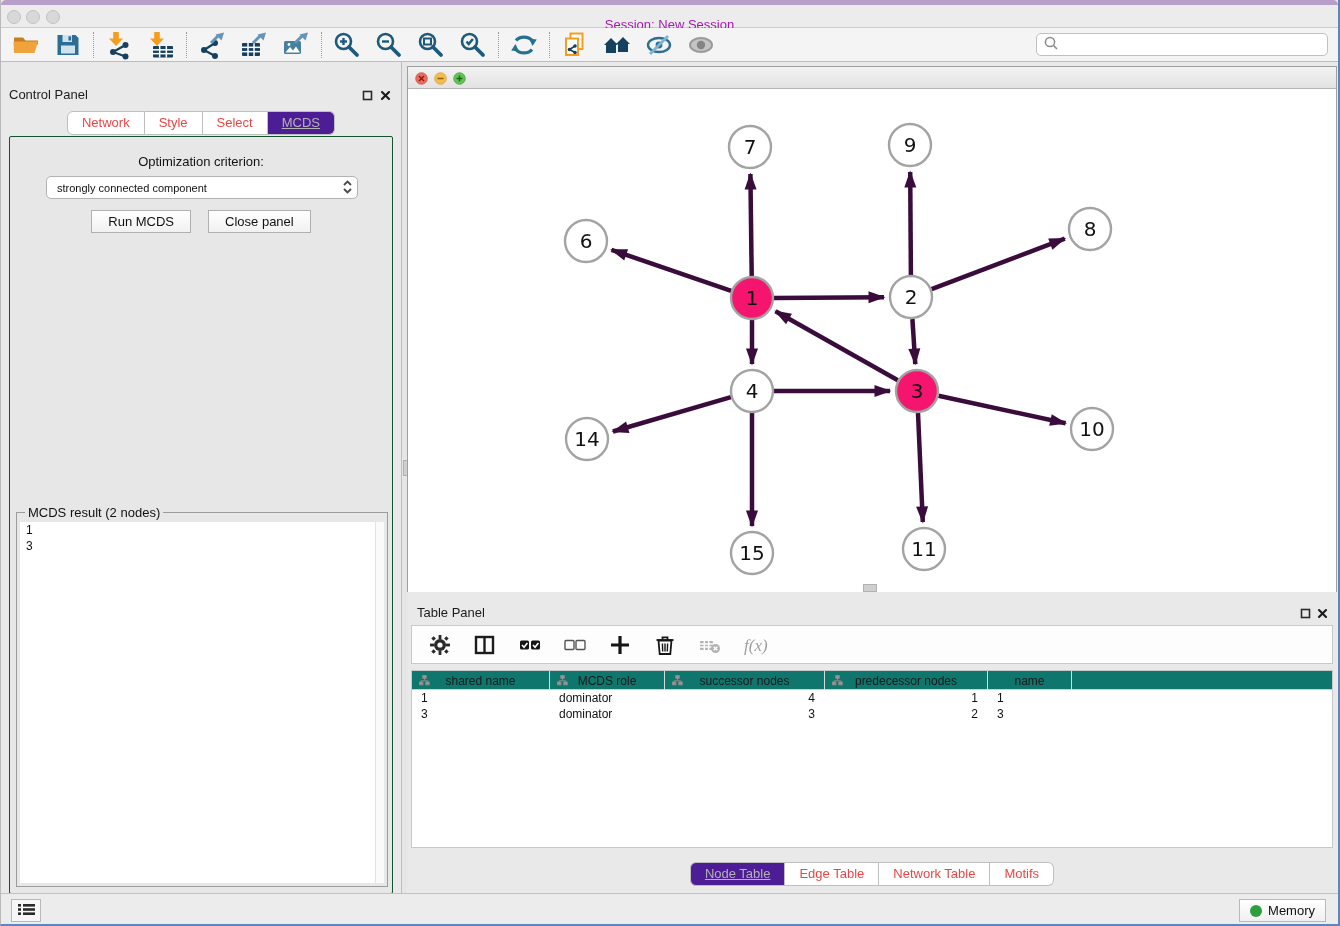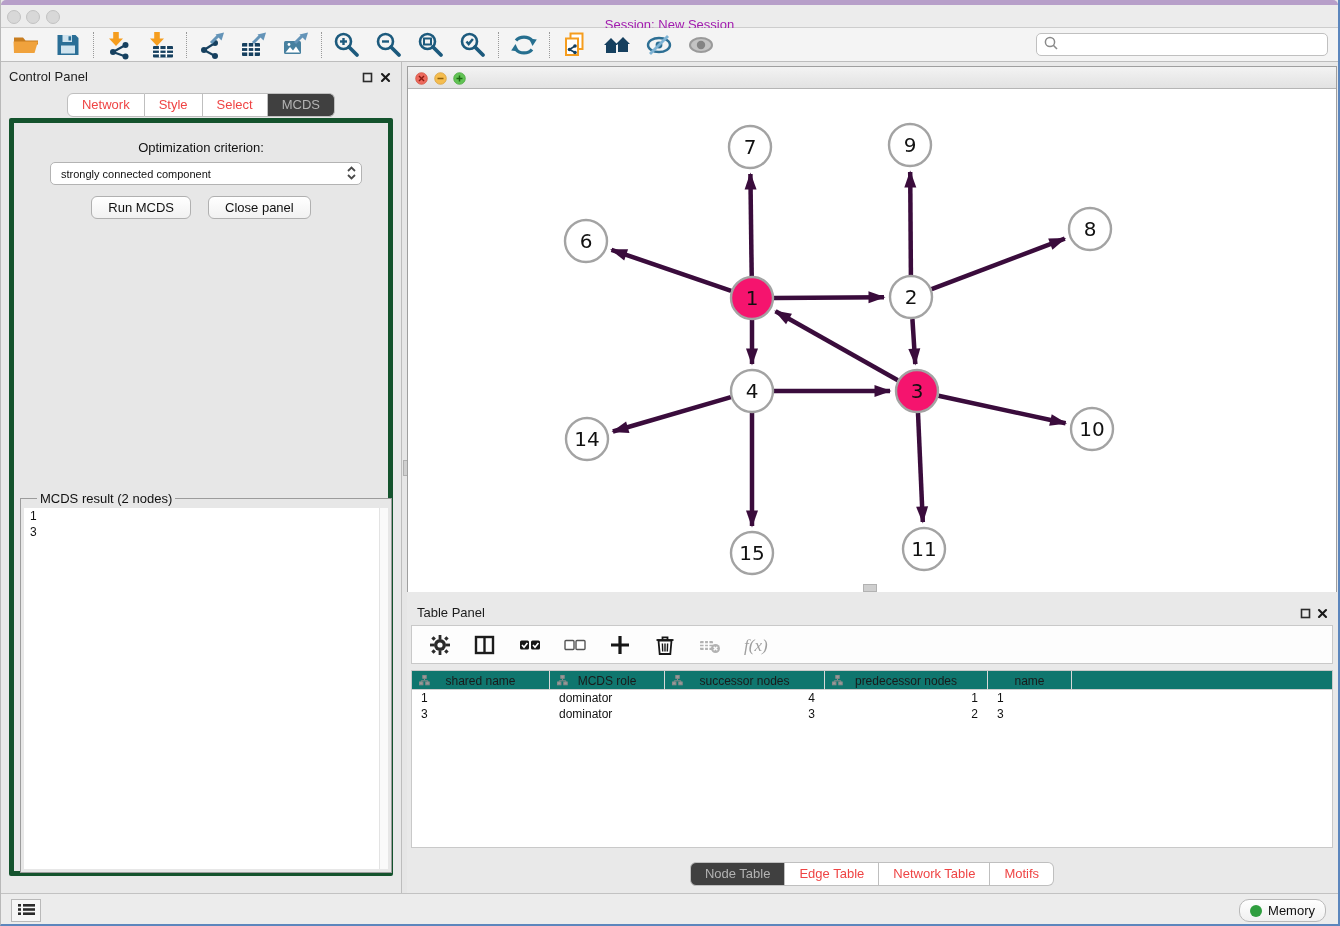--- a/index.html
+++ b/index.html
@@ -14,40 +14,40 @@
   .win-title { position:absolute; left:0; right:0; top:12px; text-align:center; font-size:13px; color:#a21caf; }
   .toolbar { position:absolute; left:0; top:28px; width:100%; height:34px; background:#f4f4f4; border-bottom:1px solid #bdbdbd;
              display:flex; align-items:center; }
   .tb-group { display:flex; align-items:center; gap:10px; padding:0 9px; }
   .tb-btn { width:32px; height:30px; display:flex; align-items:center; justify-content:center; background:none; border:none; cursor:default; }
   .tb-sep { width:1px; height:26px; border-left:1px dotted #9a9a9a; }
   .searchbox { position:absolute; right:10px; top:5px; width:292px; height:23px; background:#fff; border:1px solid #c0c0c0;
                border-radius:5px; display:flex; align-items:center; padding:0 6px; }
   .searchbox input { border:none; outline:none; flex:1; font-size:12px; background:transparent; margin-left:4px; }
   
-  #control-panel { position:absolute; left:0; top:60px; width:400px; height:831px; }
+  #control-panel { position:absolute; left:0; top:78px; width:400px; height:831px; }
   .panel-header { position:relative; height:30px; }
   .panel-title { position:absolute; left:8px; top:9px; font-size:13px; color:#1c1c1c; }
   .ph-float { position:absolute; right:28px; top:9px; } .ph-close { position:absolute; right:10px; top:9px; }
   .cp-tabs { position:absolute; left:0; right:0; top:33px; display:flex; justify-content:center; }
   .seg-tab { background:#fff; border:1px solid #bfbfbf; border-left:none; padding:3px 14px 4px; font-size:13px; color:#ef4444; cursor:default; }
   .seg-tab:first-child { border-left:1px solid #bfbfbf; border-radius:6px 0 0 6px; }
   .seg-tab:last-child { border-radius:0 6px 6px 0; }
-  .seg-tab.active { background:#404040; color:#b3b3b3; }
+  .seg-tab.active { background:#4c1d95; color:#b3b3b3;text-decoration:underline; }
   .cp-body { position:absolute; left:8px; top:58px; width:384px; height:758px; background:#e7e7e7;
-             border:5px solid #14532d; border-radius:2px; }
+             border:1px solid #14532d; border-radius:2px; }
   .opt-label { position:absolute; left:0; right:0; top:17px; text-align:center; font-size:13px; color:#111; }
   .dropdown { position:absolute; left:36px; top:39px; width:312px; height:23px; background:#fff; border:1px solid #b3b3b3;
               border-radius:5px; display:flex; align-items:center; padding:0 4px 0 10px; font-size:11px; color:#111; }
   .dropdown .dd-spacer { flex:1; }
   .btn-row { position:absolute; left:0; right:0; top:73px; display:flex; justify-content:center; gap:17px; }
-  .mac-btn { background:linear-gradient(#ffffff,#f1f1f1); border:1px solid #b0b0b0; border-radius:6px; height:23px;
+  .mac-btn { background:linear-gradient(#ffffff,#f1f1f1); border:1px solid #b0b0b0; border-radius:0; height:23px;
              font-size:13px; color:#111; padding:0 16px; font-family:inherit; }
   .result-fieldset { position:absolute; left:6px; top:368px; width:372px; height:382px; border:1px solid #9c9c9c; background:#e7e7e7; }
-  .result-fieldset legend { font-size:13px; color:#111; margin-left:16px; padding:0 3px; }
+  .result-fieldset legend { font-size:13px; color:#111; margin-left:8px; padding:0 3px; }
   .result-area { position:absolute; left:3px; right:3px; top:2px; bottom:3px; background:#fff; overflow:hidden; }
   .result-line { font-size:12px; color:#111; line-height:16px; padding-left:6px; }
   .result-scroll { position:absolute; right:0; top:0; bottom:0; width:9px; background:#fafafa; border-left:1px solid #e3e3e3; }
   .v-divider { position:absolute; left:400px; top:62px; width:6px; height:831px; background:#e6e6e6; border-left:1px solid #bdbdbd; }
   .v-grip { position:absolute; left:1px; top:398px; width:5px; height:16px; background:#cfcfcf; border:1px solid #b0b0b0; }
   
   #right-col { position:absolute; left:406px; top:62px; width:930px; height:831px; }
   #network-window { position:absolute; left:0; top:4px; width:930px; height:526px; border:1px solid #9f9f9f; background:#fff; }
   .nw-titlebar { position:relative; height:22px; background:linear-gradient(#f3f3f3,#e2e2e2); border-bottom:1px solid #b5b5b5; }
   .nw-title { position:absolute; left:0; right:0; top:3px; text-align:center; font-size:13px; color:#1c1c1c; }
@@ -66,21 +66,21 @@
   .th .tree-ic { position:absolute; left:7px; top:4px; }
   .tbl-row { display:flex; height:16px; }
   .td { font-size:12px; color:#111; line-height:16px; overflow:hidden; white-space:nowrap; }
   .td.left { text-align:left; padding-left:9px; } .td.right { text-align:right; padding-right:10px; }
   .tp-tabs { position:absolute; left:0; right:0; top:266px; display:flex; justify-content:center;align-items:center; }
   
   #status-bar { position:absolute; left:0; top:893px; width:100%; height:33px; background:#ececec; border-top:1px solid #c2c2c2; }
   .list-btn { position:absolute; left:10px; top:5px; width:30px; height:23px; background:#f6f6f6; border:1px solid #b9b9b9;
               display:flex; align-items:center; justify-content:center; }
   .memory-btn { position:absolute; right:12px; top:5px; height:23px; background:linear-gradient(#fff,#f0f0f0); border:1px solid #b9b9b9;
-                border-radius:10px; display:flex; align-items:center; gap:6px; padding:0 10px; font-size:13px; color:#111; }
+                border-radius:0; display:flex; align-items:center; gap:6px; padding:0 10px; font-size:13px; color:#111; }
   .mem-dot { width:12px; height:12px; border-radius:50%; background:#2f9e3f; }
   .icon-btn { background:none; border:none; }
 </style>
 </head>
 <body>
 
 <div id="app">
   <div class="top-strip"></div>
 
   <div class="titlebar">

